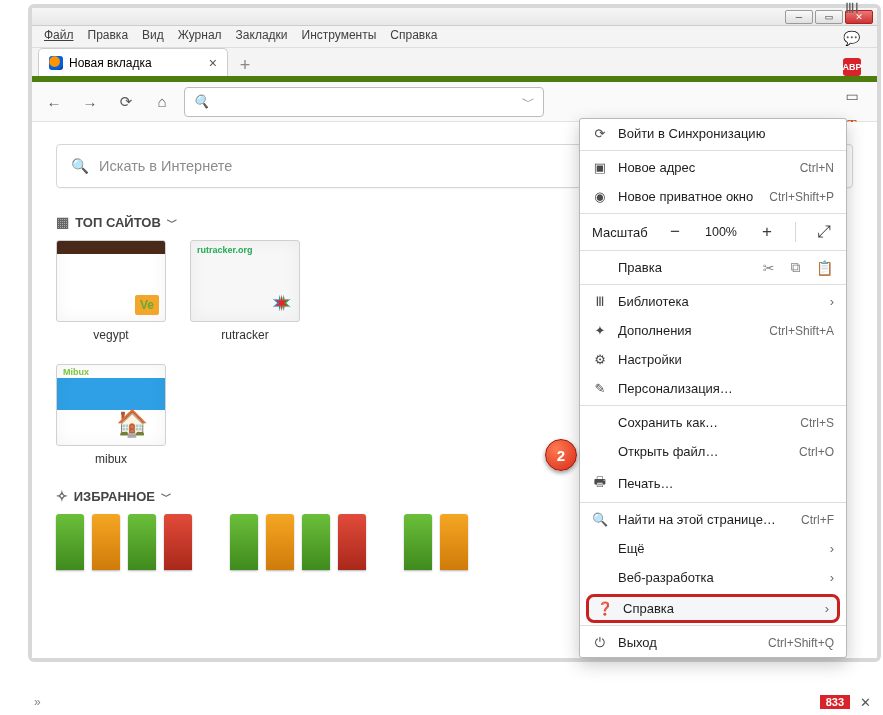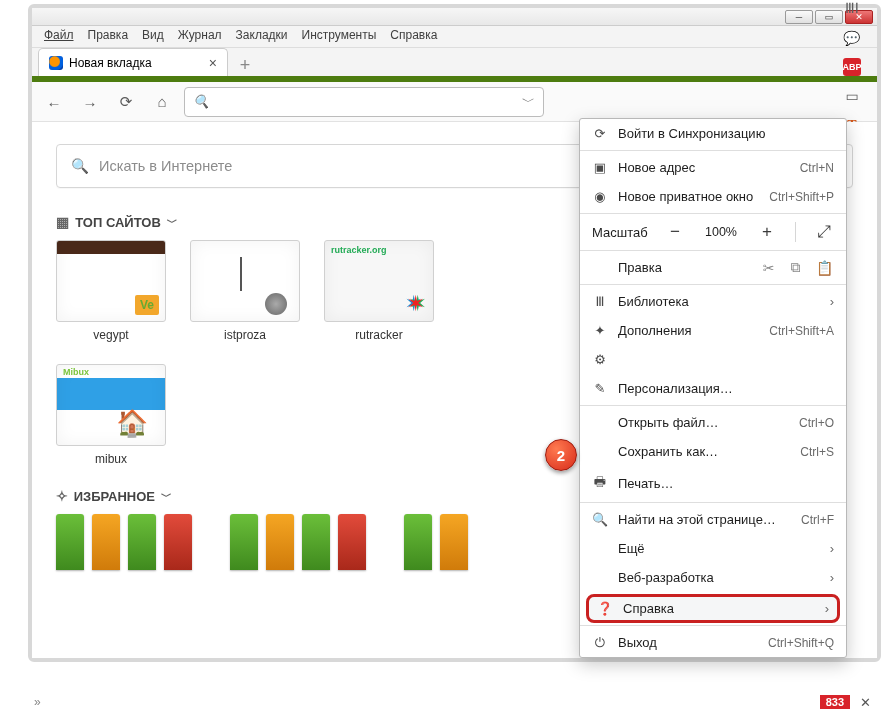--- a/index.html
+++ b/index.html
@@ -161,24 +161,20 @@
       <span>ТОП САЙТОВ</span>
       <span class="chev2">﹀</span>
     </div>
 
     <div class="tiles">
       <div class="tile">
         <div class="thumb vegypt"></div>
         <div class="lbl">vegypt</div>
       </div>
       <div class="tile">
-        <div class="thumb istproza"></div>
-        <div class="lbl">istproza</div>
-      </div>
-      <div class="tile">
         <div class="thumb rutracker"></div>
         <div class="lbl">rutracker</div>
       </div>
     </div>
     <div class="tiles">
       <div class="tile">
         <div class="thumb mibux"></div>
         <div class="lbl">mibux</div>
       </div>
     </div>
@@ -250,35 +246,36 @@
     <span class="txt">Библиотека</span>
     <span class="arr">›</span>
   </div>
   <div class="row">
     <span class="ico-slot">✦</span>
     <span class="txt">Дополнения</span>
     <span class="sc">Ctrl+Shift+A</span>
   </div>
   <div class="row">
     <span class="ico-slot">⚙</span>
+    <span class="txt">Настройки</span>
   </div>
   <div class="row">
     <span class="ico-slot">✎</span>
     <span class="txt">Персонализация…</span>
   </div>
   <div class="sep"></div>
   <div class="row">
     <span class="ico-slot"></span>
+    <span class="txt">Сохранить как…</span>
+    <span class="sc">Ctrl+S</span>
+  </div>
+  <div class="row">
+    <span class="ico-slot"></span>
     <span class="txt">Открыть файл…</span>
     <span class="sc">Ctrl+O</span>
-  </div>
-  <div class="row">
-    <span class="ico-slot"></span>
-    <span class="txt">Сохранить как…</span>
-    <span class="sc">Ctrl+S</span>
   </div>
   <div class="row">
     <span class="ico-slot">🖶</span>
     <span class="txt">Печать…</span>
   </div>
   <div class="sep"></div>
   <div class="row">
     <span class="ico-slot">🔍</span>
     <span class="txt">Найти на этой странице…</span>
     <span class="sc">Ctrl+F</span>

